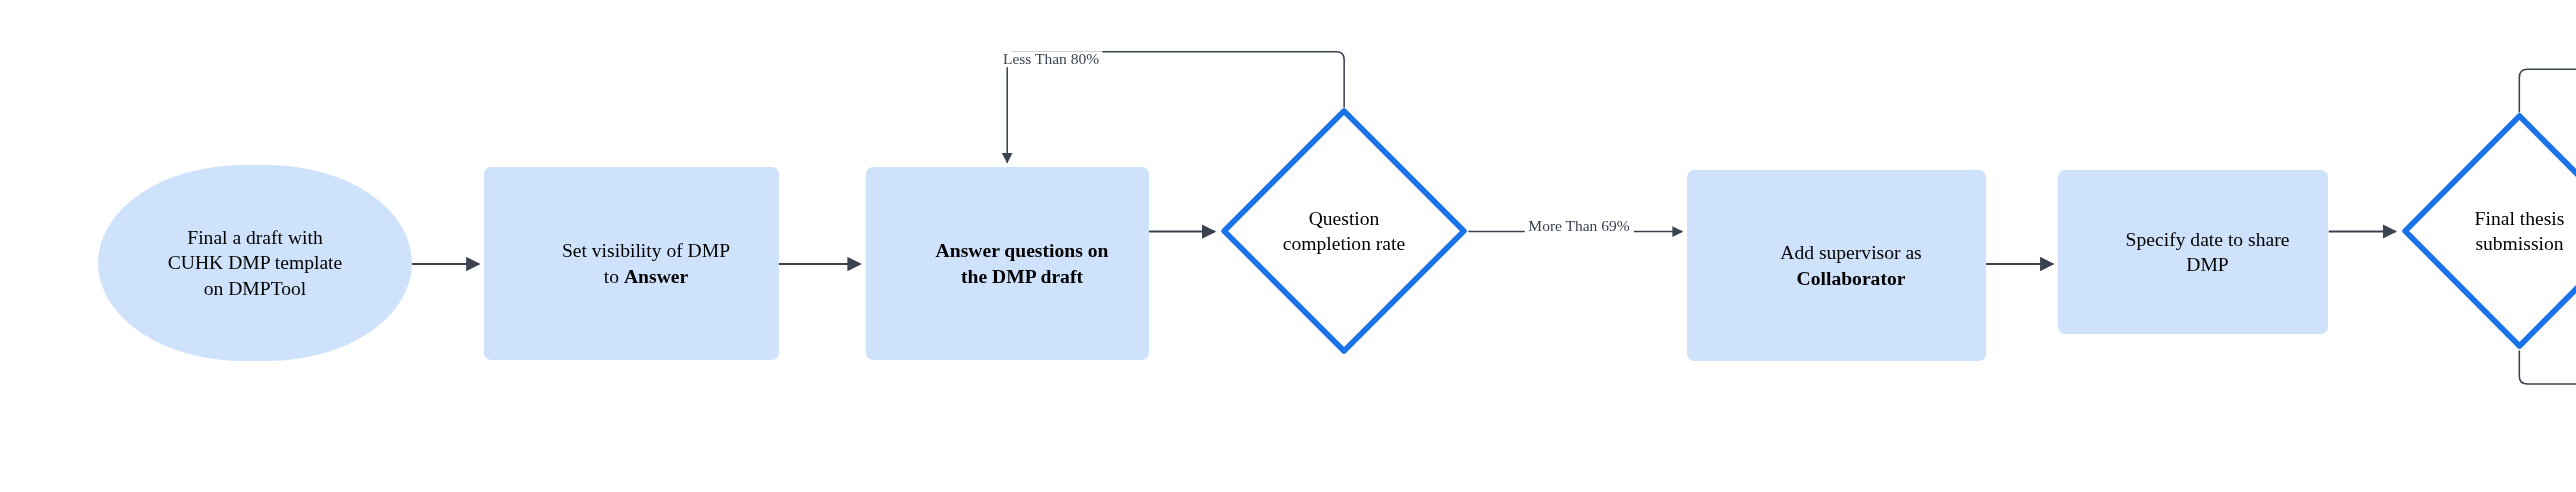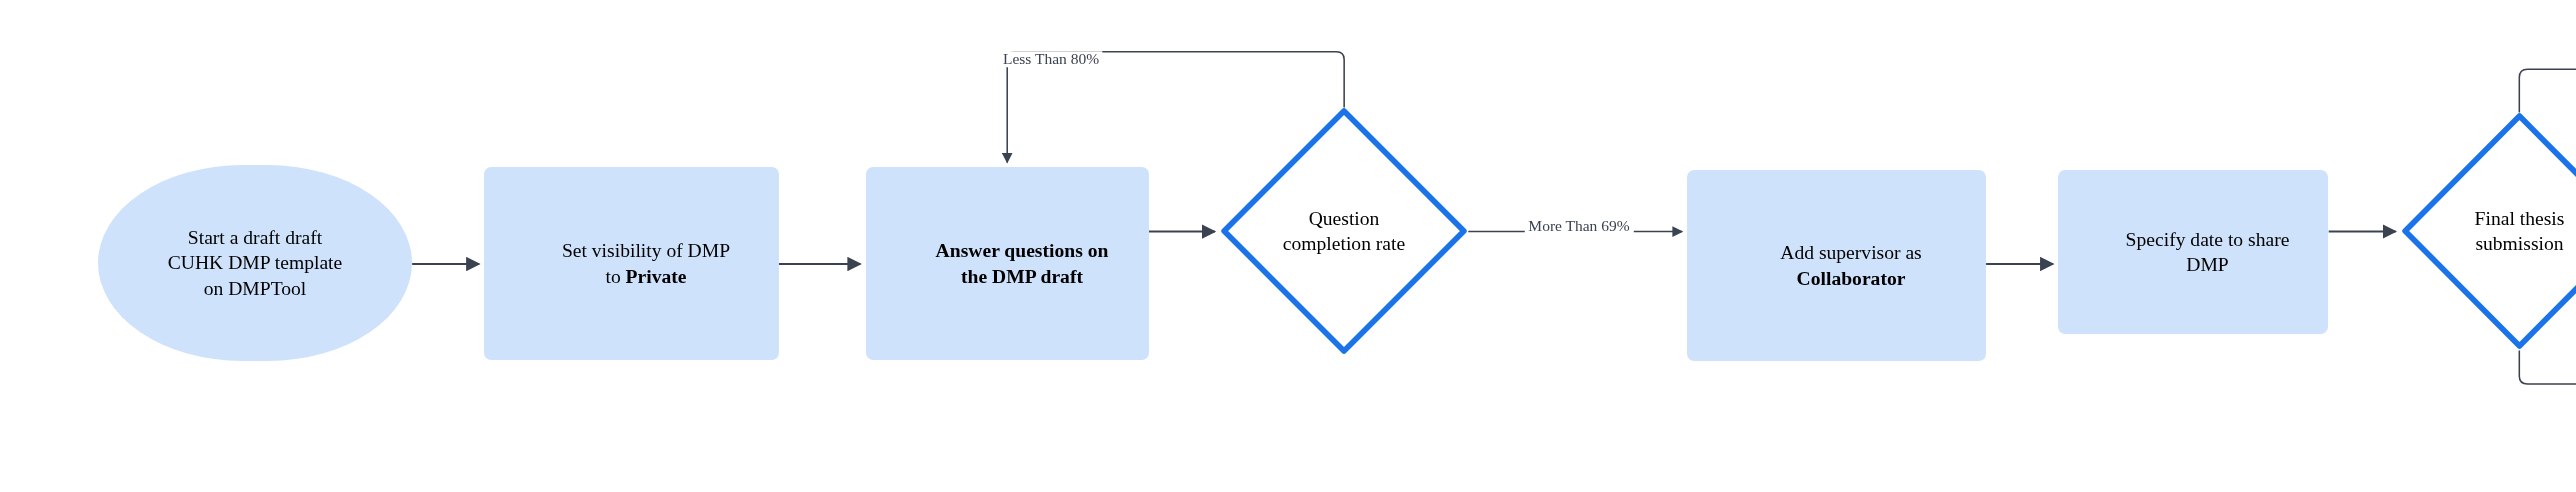--- a/index.html
+++ b/index.html
@@ -121,28 +121,28 @@
       <path stroke-width="3" d="M 5730 745 L 6310 745 Q 6325 745 6325 730 L 6325 710" marker-end="url(#arrow)"></path>
 
       <path d="M 6540 512 L 6808 512" marker-end="url(#arrow)"></path>
     </g>
   </svg>
 
   <div class="edge-label" style="left:1051px; top:52px;">Less Than 80%</div>
   <div class="edge-label" style="left:1579px; top:219px;">More Than 69%</div>
 
   <div class="node term" style="left:98px; top:165px; width:314px; height:196px;">
-    <span class="lbl">Start a draft draft
+    <span class="lbl">Final a draft with
 CUHK DMP template
 on DMPTool</span>
   </div>
 
   <div class="node proc" style="left:484px; top:167px; width:295px; height:193px;">
     <span class="lbl"><span>Set visibility of DMP
-to </span><span class="bold">Private</span></span>
+to </span><span class="bold">Answer</span></span>
   </div>
 
   <div class="node proc" style="left:866px; top:167px; width:283px; height:193px;font-weight:bold;">
     <span class="lbl">Answer questions on
 the DMP draft</span>
   </div>
 
   <div class="node proc" style="left:1687px; top:170px; width:299px; height:191px;">
     <span class="lbl"><span>Add supervisor as
 </span><span class="bold">Collaborator</span></span>

